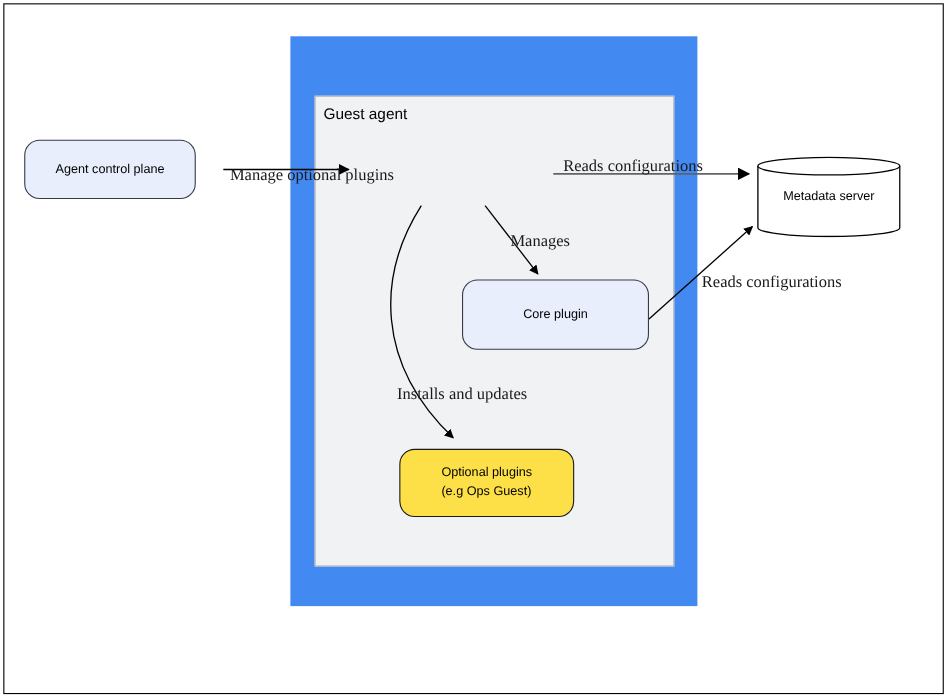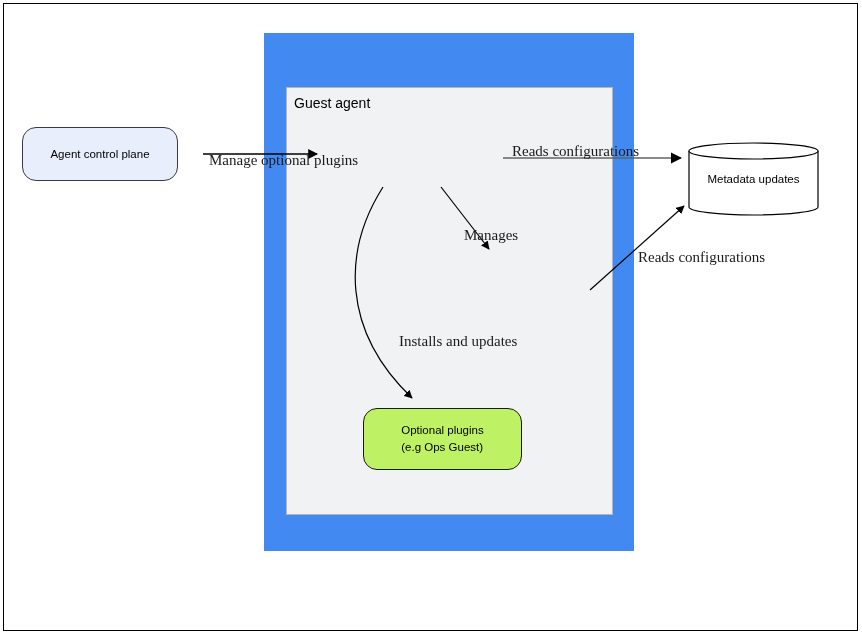--- a/index.html
+++ b/index.html
@@ -78,21 +78,21 @@
     text-align: center;
     font-size: 11.5px;
     color: #000000;
     line-height: 17px;
   }
   .node-blue {
     background: #e8eefc;
     border: 1.3px solid #3a3a47;
   }
   .node-yellow {
-    background: #bef264;
+    background: #fde047;
     border: 1.3px solid #1a1a1a;
   }
   #node-acp {
     left: 22px;
     top: 127px;
     width: 156px;
     height: 54px;
   }
   #node-gam {
     left: 324px;
@@ -153,23 +153,23 @@
   .edge-label {
     position: absolute;
     font-size: 15px;
     color: #1a1a1a;
     white-space: nowrap;
     line-height: 12px;
     font-family: Liberation Serif, serif;
   }
   #lbl-manage  { left: 209px; top: 154px; text-align: right; }
   #lbl-readsA  { left: 512px; top: 145px; }
-  #lbl-manages { left: 464px; top: 229px; }
+  #lbl-manages { left: 464px; top: 214px; }
   #lbl-readsB  { left: 638px; top: 251px; }
-  #lbl-installs{ left: 361px; top: 335px; margin-left: 38px; }
+  #lbl-installs{ left: 361px; top: 353px; }
 </style>
 </head>
 <body>
 
 <div id="canvas">
 
   <div class="outer-frame"></div>
 
   <div class="vm-box"></div>
 
@@ -211,29 +211,32 @@
   <div class="edge-label" id="lbl-readsA">Reads configurations</div>
   <div class="edge-label" id="lbl-manages">Manages</div>
   <div class="edge-label" id="lbl-readsB">Reads configurations</div>
   <div class="edge-label" id="lbl-installs">Installs and updates</div>
 
   <div class="node node-blue" id="node-acp">
     <span>Agent control plane</span>
   </div>
 
 
+  <div class="node node-blue" id="node-core">
+    <span>Core plugin</span>
+  </div>
 
   <div class="node node-yellow" id="node-opt">
     <span class="node-lines">
       <span style="display:block">Optional plugins</span>
       <span style="display:block">(e.g  Ops Guest)</span>
     </span>
   </div>
 
   <div id="node-meta">
     <svg width="131" height="74" viewBox="0 0 131 74" xmlns="http://www.w3.org/2000/svg">
       <path d="M 1 9 L 1 65 C 1 69.4 30 73 65.5 73 C 101 73 130 69.4 130 65 L 130 9" fill="#ffffff" stroke="#000000" stroke-width="1.2"></path>
       <ellipse cx="65.5" cy="9" rx="64.5" ry="8" fill="#ffffff" stroke="#000000" stroke-width="1.2"></ellipse>
     </svg>
-    <div class="meta-label">Metadata updates</div>
+    <div class="meta-label">Metadata server</div>
   </div>
 
 </div>
 
 </body></html>

